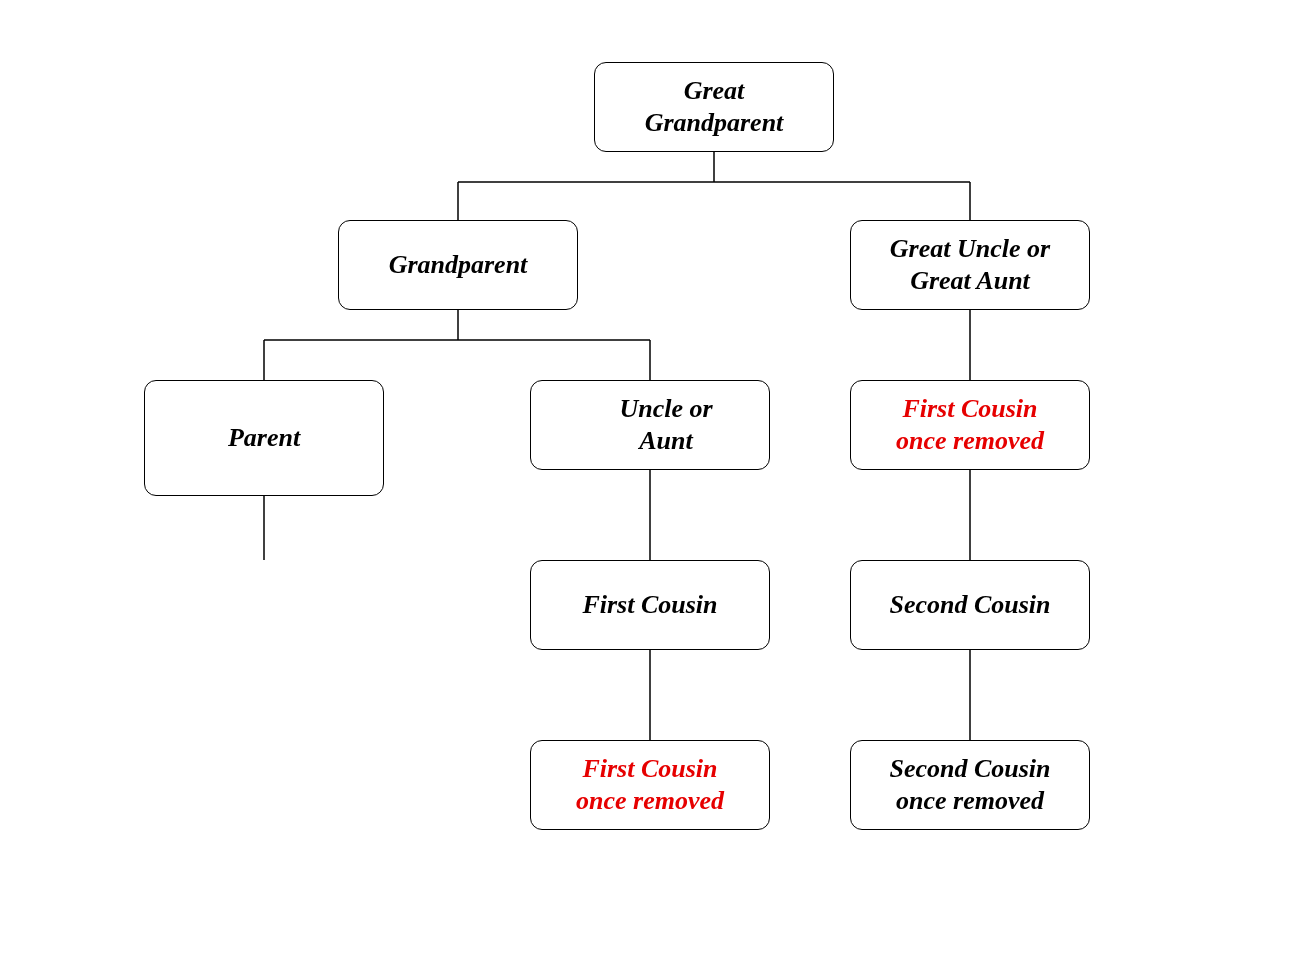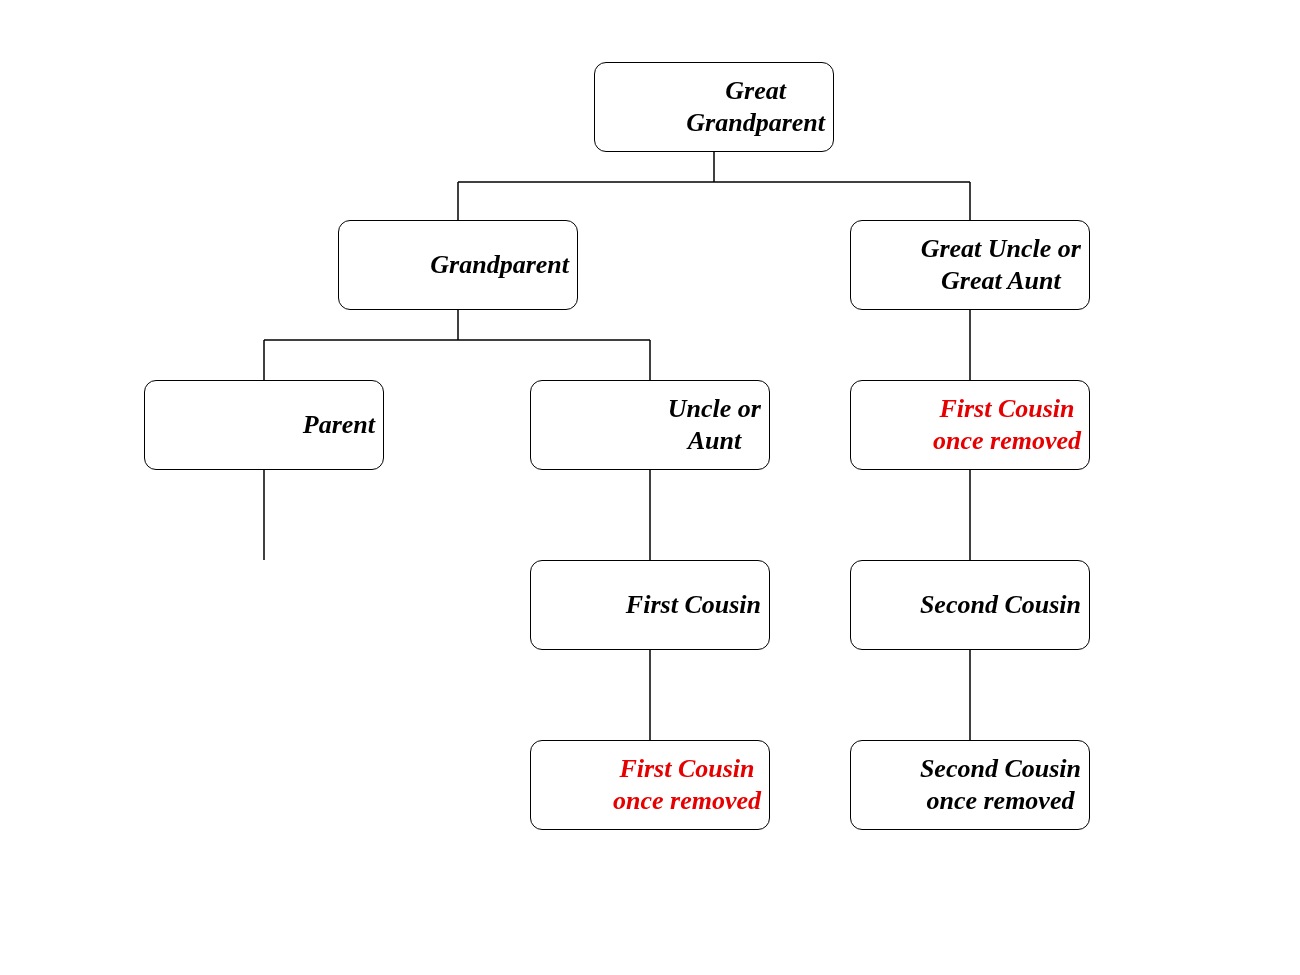--- a/index.html
+++ b/index.html
@@ -15,21 +15,21 @@
     width: 1300px;
     height: 975px;
   }
   .node {
     position: absolute;
     border: 1.5px solid #000;
     border-radius: 12px;
     background: #fff;
     display: flex;
     align-items: center;
-    justify-content: flex-end;
+    justify-content: center;
     box-sizing: border-box;
     padding: 4px 8px;
   }
   .node-label {
     font-size: 26px;
     font-style: italic;
     font-weight: bold;
     text-align: center;
     line-height: 1.25;
     white-space: pre-line;
@@ -93,21 +93,21 @@
   </div>
 
   <div class="node" style="left:338px; top:220px; width:240px; height:90px;">
     <div class="node-label">Grandparent</div>
   </div>
   <div class="node" style="left:850px; top:220px; width:240px; height:90px;">
     <div class="node-label">Great Uncle or
 Great Aunt</div>
   </div>
 
-  <div class="node" style="left:144px; top:380px; width:240px; height:90px;">
+  <div class="node" style="left:144px; top:380px; width:240px; height:116px;">
     <div class="node-label">Parent</div>
   </div>
   <div class="node" style="left:530px; top:380px; width:240px; height:90px;padding-left:40px;">
     <div class="node-label">Uncle or
 Aunt</div>
   </div>
   <div class="node" style="left:850px; top:380px; width:240px; height:90px;">
     <div class="node-label red">First Cousin
 once removed</div>
   </div>

